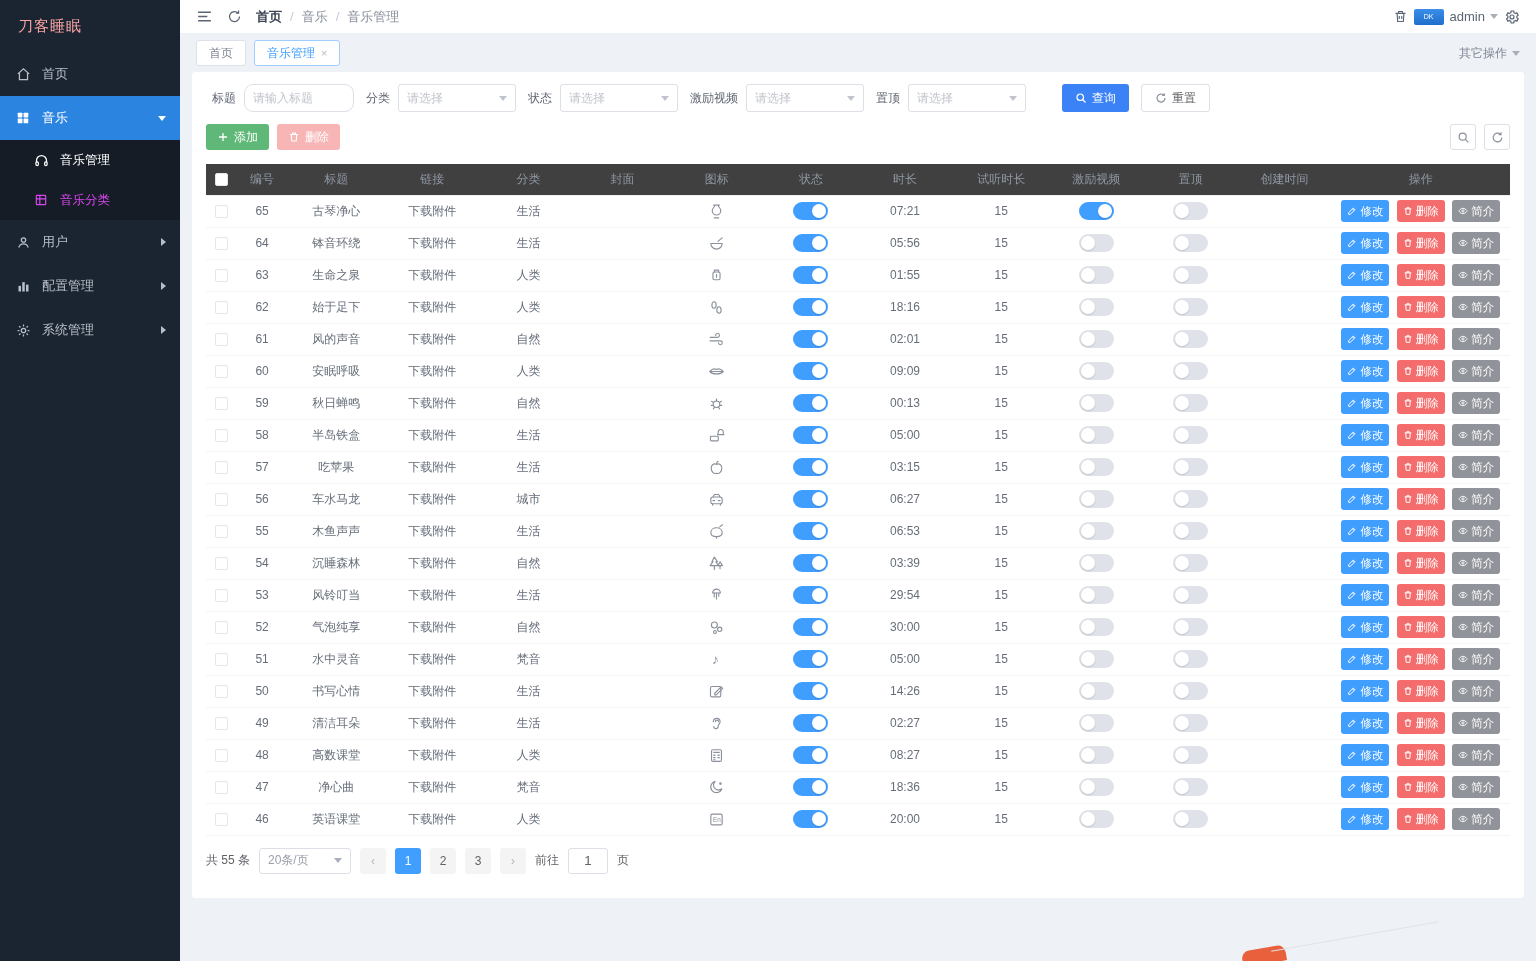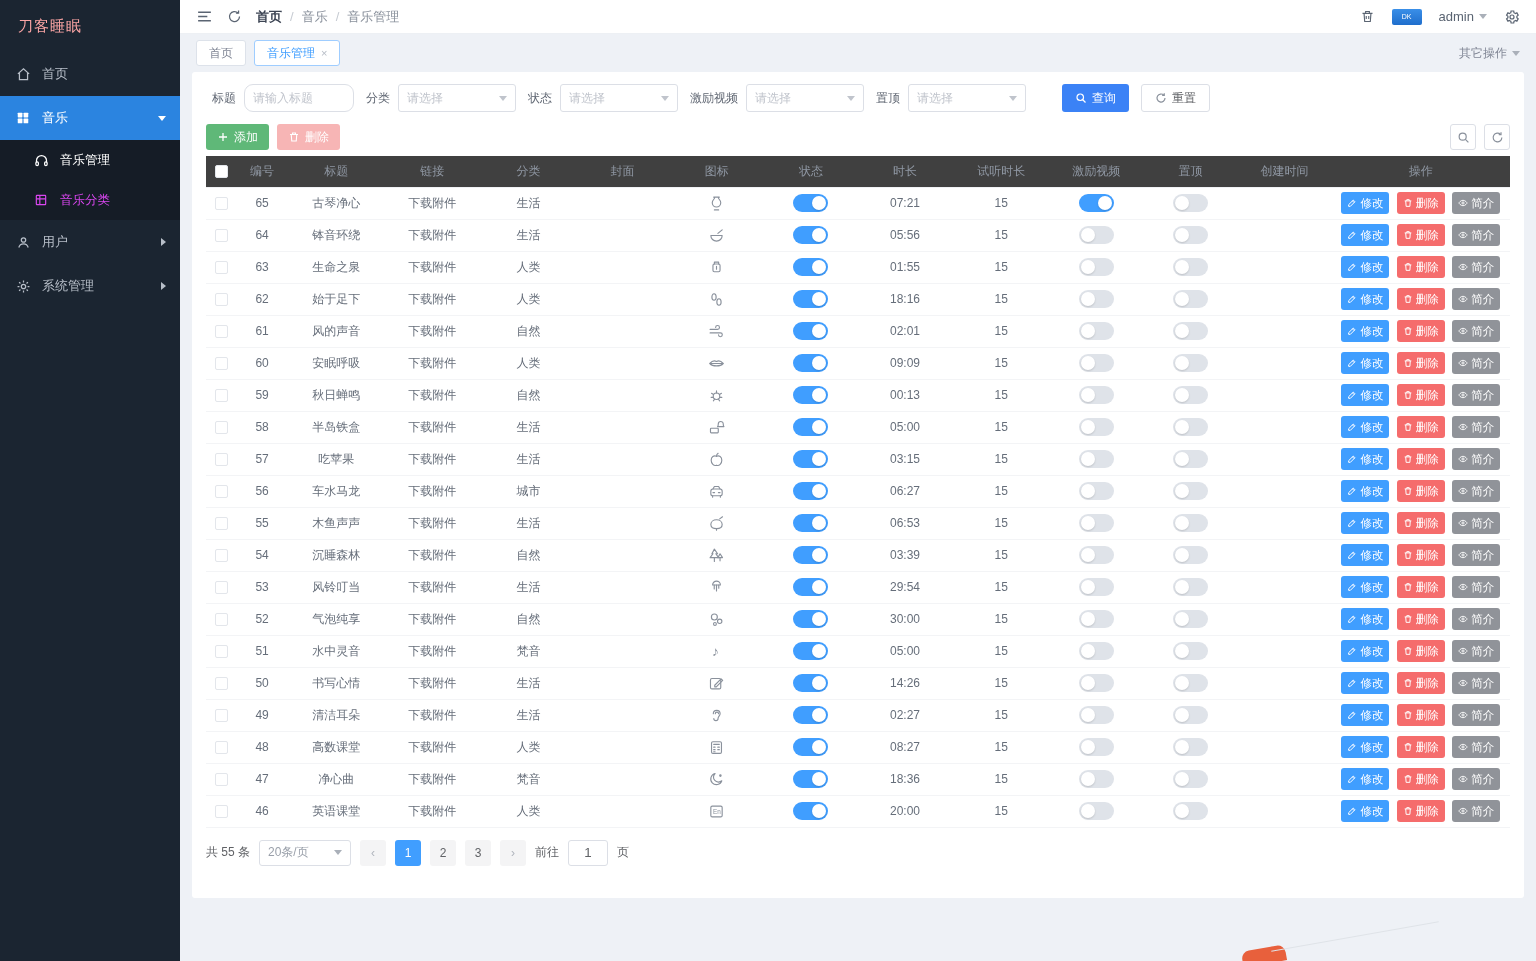--- a/index.html
+++ b/index.html
@@ -17,21 +17,21 @@
   .caret-r{width:0;height:0;border-top:4px solid transparent;border-bottom:4px solid transparent;border-left:5px solid currentColor;margin-left:auto}
   .submenu{background:#151c26}
   .submenu .menu-item{height:40px;padding-left:32px;font-size:12.5px;color:#d946ef}
   .submenu .menu-item.selected{color:#fff}
   
   .main{flex:1;display:flex;flex-direction:column;min-width:0;position:relative}
   .topbar{height:34px;background:#fff;display:flex;align-items:center;gap:14px;padding:0 16px;border-bottom:1px solid #edf0f4;color:#5a6472}
   .crumb{display:flex;align-items:center;gap:8px;font-size:13px;color:#8a919c}
   .crumb .first{color:#3c4453;font-weight:bold}
   .crumb .sep{color:#c6cbd2}
-  .topbar-right{margin-left:auto;display:flex;align-items:center;gap:17px}
+  .topbar-right{margin-left:auto;display:flex;align-items:center;gap:6px}
   .avatar{width:30px;height:16px;border-radius:2px;background:linear-gradient(180deg,#3a8fe8,#1f6ecc);display:flex;align-items:center;justify-content:center;color:#fff;font-size:7px}
   .admin{display:flex;align-items:center;gap:5px;color:#5a6472;font-size:13px}
   .sm-caret{width:0;height:0;border-left:4px solid transparent;border-right:4px solid transparent;border-top:5px solid #aab0b9}
   
   .tabstrip{height:38px;display:flex;align-items:center;gap:8px;padding:0 16px}
   .tab{height:26px;display:flex;align-items:center;gap:6px;padding:0 12px;background:#fff;border:1px solid #dde2ea;border-radius:3px;color:#808695;cursor:pointer}
   .tab.active{color:#409eff;border-color:#9fcdff}
   .tab .close{color:#b6bcc6;font-size:11px}
   .ops{margin-left:auto;display:flex;align-items:center;gap:5px;color:#808695;cursor:pointer}
   
@@ -40,21 +40,21 @@
   .filters{display:flex;align-items:center;margin-bottom:12px}
   .f-label{margin:0 8px 0 12px;color:#5f6672;white-space:nowrap}
   .f-label:first-child{margin-left:6px}
   .f-input{width:110px;height:28px;border:1px solid #dcdfe6;border-radius:9px;padding:0 8px;font-size:12px;color:#606266;outline:none}
   .f-input::placeholder{color:#c0c4cc}
   .f-select{width:118px;height:28px;border:1px solid #dcdfe6;border-radius:3px;display:flex;align-items:center;justify-content:space-between;padding:0 8px;color:#c0c4cc;background:#fff;cursor:pointer}
   .f-select .sm-caret{border-top-color:#c0c4cc}
   .btn{height:28px;display:inline-flex;align-items:center;gap:5px;padding:0 13px;border-radius:3px;border:none;font-size:12px;cursor:pointer}
   .btn-primary{background:#3b82f6;color:#fff;margin-left:36px}
   .btn-plain{background:#fff;border:1px solid #dcdfe6;color:#606266;margin-left:12px}
-  .toolbar{display:flex;align-items:center;gap:8px;margin-bottom:6px}
+  .toolbar{display:flex;align-items:center;gap:8px;margin-bottom:14px}
   .btn-add{background:#5fb878;color:#fff;height:26px;padding:0 11px}
   .btn-del{background:#f7b5b5;color:#fff;height:26px;padding:0 11px;cursor:not-allowed}
   .toolbar-right{margin-left:auto;display:flex;gap:8px}
   .icon-btn{width:26px;height:26px;border:1px solid #dcdfe6;border-radius:3px;background:#fff;display:flex;align-items:center;justify-content:center;color:#8a919c;cursor:pointer}
   
   table{width:100%;border-collapse:collapse;table-layout:fixed}
   thead th{background:#404040;height:31px;font-weight:normal;color:#8f97a3;border-bottom:1px solid #f0f1f4;font-size:12px;text-align:center}
   tbody td{height:32px;text-align:center;border-bottom:1px solid #f3f4f6;color:#666e7a;white-space:nowrap;overflow:hidden}
   .cb{display:inline-block;width:13px;height:13px;border:1px solid #e3e6eb;border-radius:2px;background:#fff;vertical-align:middle;cursor:pointer}
   .sw{display:inline-block;width:35px;height:18px;border-radius:9px;background:#dfe3e9;position:relative;vertical-align:middle;cursor:pointer}
@@ -125,20 +125,31 @@
         </div>
       </div>
       <div class="menu-item">
         <span class="mi-icon">
           <svg viewBox="0 0 24 24" width="15" height="15" fill="none" stroke="currentColor" stroke-width="2">
               <circle cx="12" cy="8" r="3.5"></circle>
               <path d="M4.5 20c1-4 4-6 7.5-6s6.5 2 7.5 6"></path>
             </svg>
         </span>
         <span>用户</span>
+        <span class="caret-r"></span>
+      </div>
+      <div class="menu-item">
+        <span class="mi-icon">
+          <svg viewBox="0 0 24 24" width="15" height="15" fill="currentColor">
+              <rect x="4" y="11" width="4" height="9"></rect>
+              <rect x="10" y="5" width="4" height="15"></rect>
+              <rect x="16" y="9" width="4" height="11"></rect>
+            </svg>
+        </span>
+        <span>配置管理</span>
         <span class="caret-r"></span>
       </div>
       <div class="menu-item">
         <span class="mi-icon">
           <svg viewBox="0 0 24 24" width="15" height="15" fill="none" stroke="currentColor" stroke-width="2">
               <circle cx="12" cy="12" r="3.5"></circle>
               <path d="M12 2.5v3M12 18.5v3M2.5 12h3M18.5 12h3M5 5l2.1 2.1M16.9 16.9L19 19M19 5l-2.1 2.1M7.1 16.9L5 19"></path>
             </svg>
         </span>
         <span>系统管理</span>

